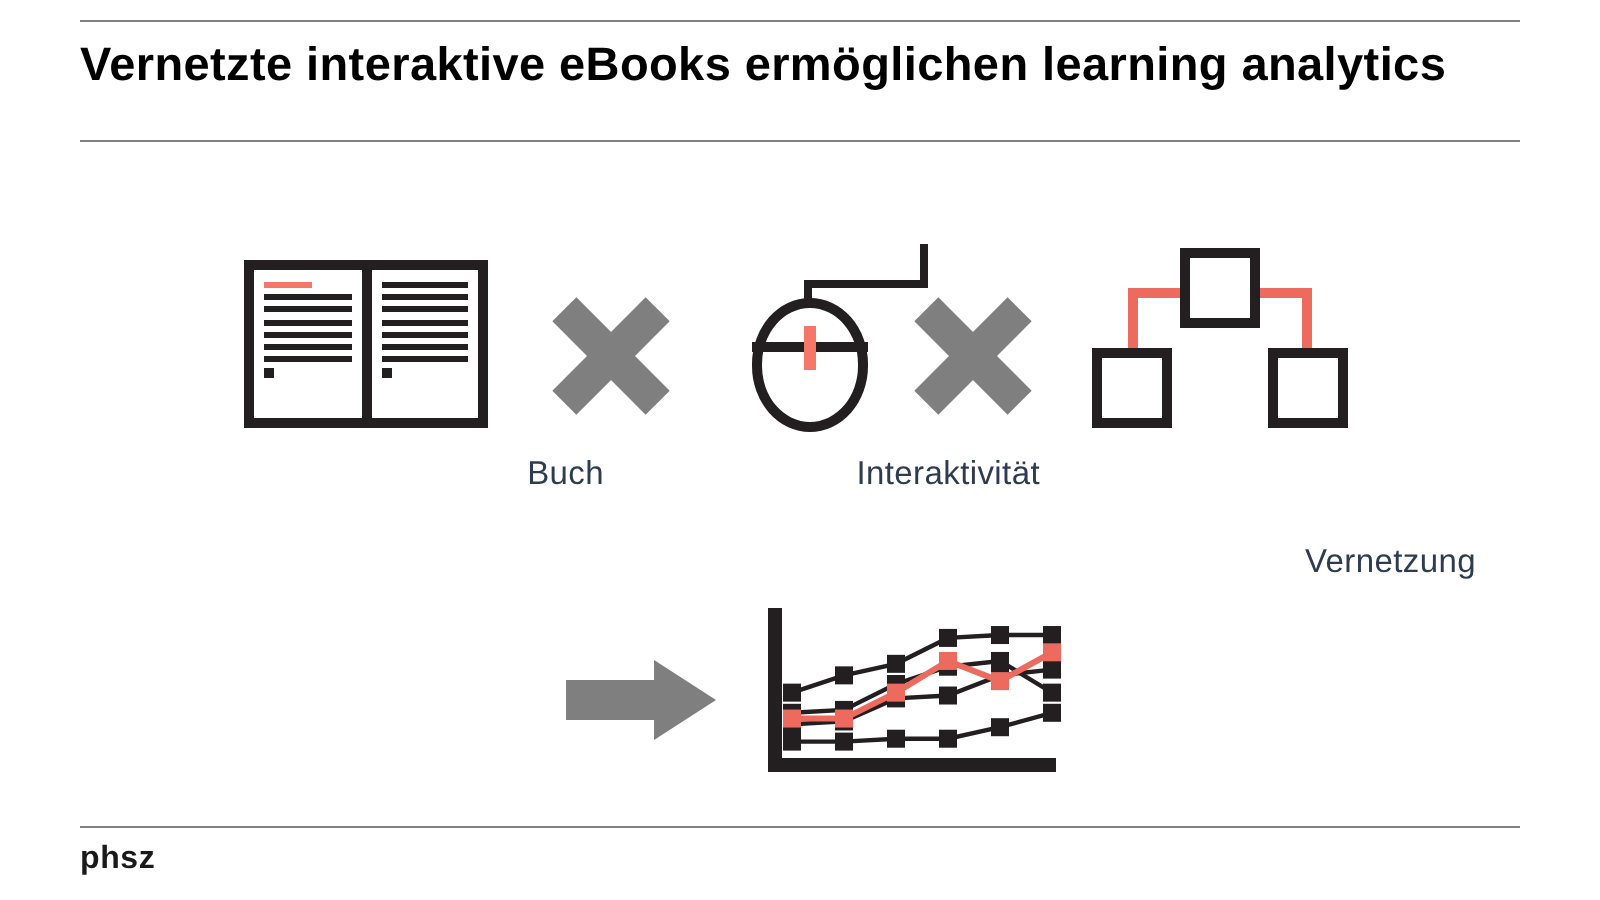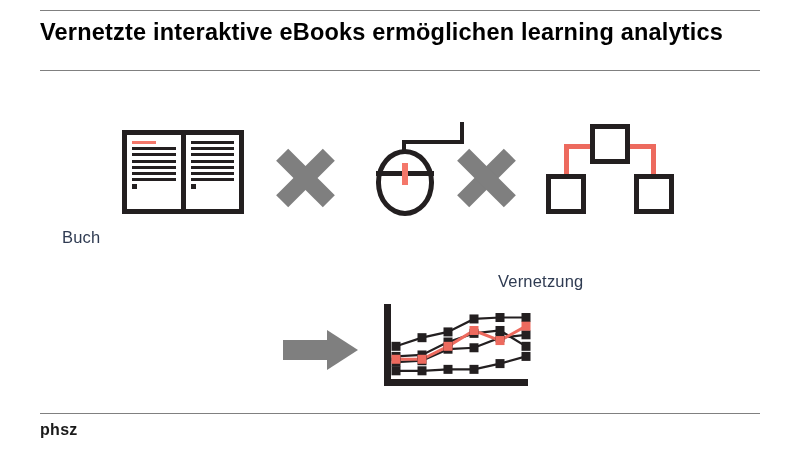--- a/index.html
+++ b/index.html
@@ -61,21 +61,21 @@
   }
 
   
   .icon-slot {
     position: absolute;
   }
   .icon-caption {
     position: absolute;
     top: 228px;
     width: 240px;
-    text-align: left;
+    text-align: right;
     font-size: 16.5px;
     color: #2f3b52;
     letter-spacing: 0.2px;
   }
 
   
   #book-icon {
     left: 122px;
     top: 130px;
     width: 122px;
@@ -299,20 +299,21 @@
   </div>
 
   <div class="icon-slot" id="mouse-icon">
     <div class="mouse-cable-v2"></div>
     <div class="mouse-cable-h"></div>
     <div class="mouse-cable-v1"></div>
     <div class="mouse-body"></div>
     <div class="mouse-divider"></div>
     <div class="mouse-wheel"></div>
   </div>
+  <div class="icon-caption caption-interakt">Interaktivität</div>
 
   <div class="x-mark" id="x-mark-2">
     <span class="a"></span>
       <span class="b"></span>
   </div>
 
   <div class="icon-slot" id="network-icon">
     <div class="net-link" id="net-link-h-left"></div>
     <div class="net-link" id="net-link-h-right"></div>
     <div class="net-link" id="net-link-v-left"></div>

